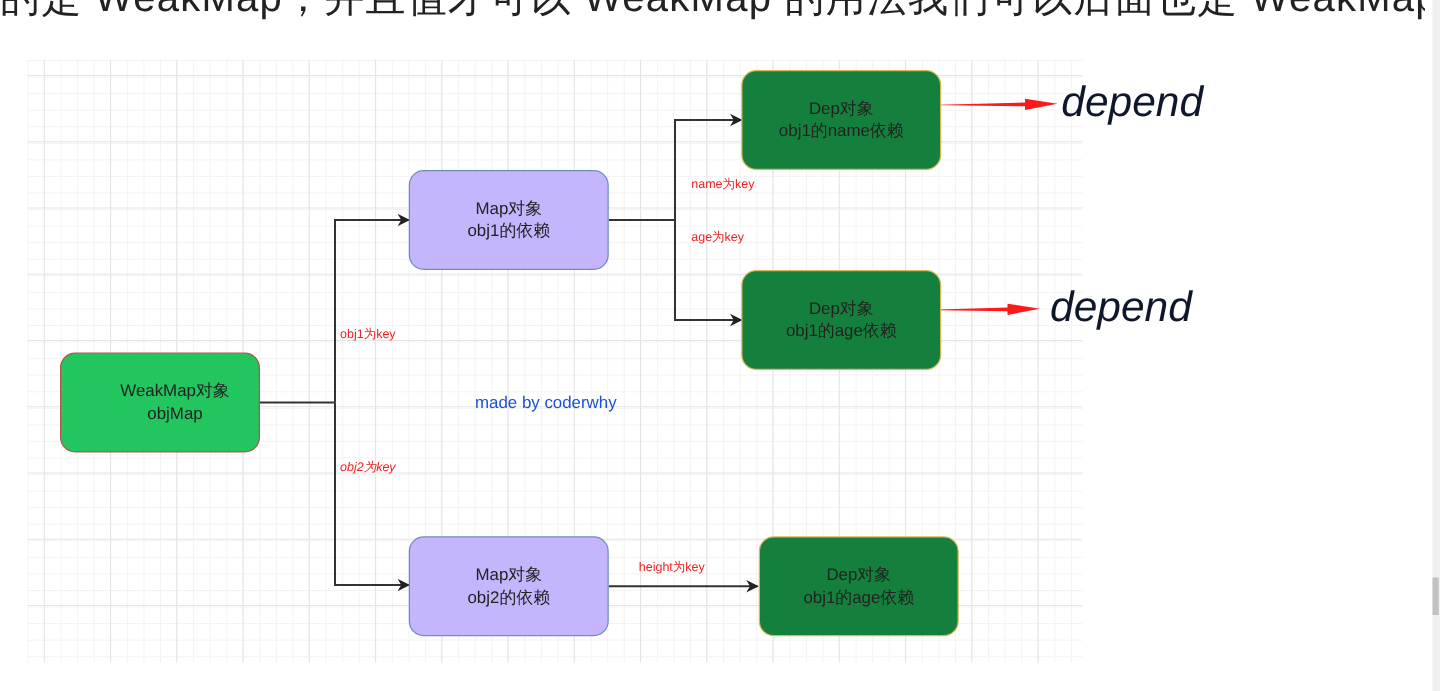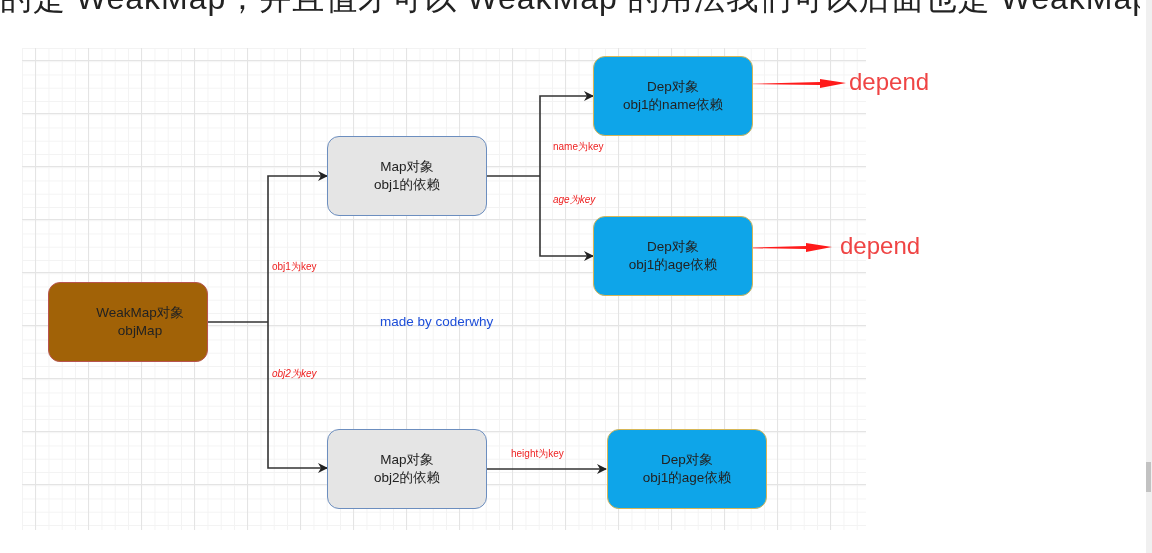--- a/index.html
+++ b/index.html
@@ -24,31 +24,31 @@
     background-size: 53px 53px, 53px 53px, 13.25px 13.25px, 13.25px 13.25px;
     background-position: 13px 0, 0 12px, 0 0, 0 0;
   }
   svg.edges { position: absolute; left: 0; top: 0; width: 1152px; height: 553px; pointer-events: none; }
   .node {
     position: absolute; box-sizing: border-box;
     border-radius: 12px; border: 1.5px solid;
     display: flex; flex-direction: column; align-items: center; justify-content: center;
     font-size: 13.5px; color: #222; line-height: 18px; text-align: center;
   }
-  .node.red { background: #a16207; border-color: #b85450; padding-left: 24px; }
-  .node.blue { background: #e5e5e5; border-color: #6c8ebf; text-align: right; }
-  .node.orange { background: #0ea5e9; border-color: #d6b656; }
+  .node.red { background: #22c55e; border-color: #b85450; padding-left: 24px; }
+  .node.blue { background: #c4b5fd; border-color: #6c8ebf; text-align: right; }
+  .node.orange { background: #15803d; border-color: #d6b656; }
   .edge-label {
     position: absolute; color: #ee2222; font-size: 10px; white-space: nowrap;
   }
   .watermark {
     position: absolute; color: #1d4ed8; font-size: 13.5px; white-space: nowrap;
   }
   .annot {
-    position: absolute; color: #ef4444; font-size: 24px; white-space: nowrap; line-height: 40px;
+    position: absolute; color: #0f172a; font-size: 34px; white-space: nowrap; line-height: 40px; font-style: italic;
   }
   .scrollbar-track {
     position: absolute; right: 0; top: 0; width: 6px; height: 553px; background: #f0f0f0;
   }
   .scrollbar-thumb {
     position: absolute; right: 1px; top: 462px; width: 5px; height: 30px; background: #c2c2c2;
   }
 </style>
 </head>
 <body>
@@ -110,21 +110,21 @@
 </div>
 
 <div class="node orange" style="left:607px; top:429px; width:160px; height:80px;">
   <span>Dep对象</span>
   <span>obj1的age依赖</span>
 </div>
 
 <div class="edge-label" style="left:272px; top:260px;">obj1为key</div>
 <div class="edge-label" style="left:272px; top:367px;font-style:italic;">obj2为key</div>
 <div class="edge-label" style="left:553px; top:140px;">name为key</div>
-<div class="edge-label" style="left:553px; top:193px;font-style:italic;">age为key</div>
+<div class="edge-label" style="left:553px; top:183px;">age为key</div>
 <div class="edge-label" style="left:511px; top:447px;">height为key</div>
 
 <div class="watermark" style="left:380px; top:314px;">made by coderwhy</div>
 
 <div class="annot" style="left:849px; top:62px;">depend</div>
 <div class="annot" style="left:840px; top:226px;">depend</div>
 
 <div class="scrollbar-track"></div>
 <div class="scrollbar-thumb"></div>
 

